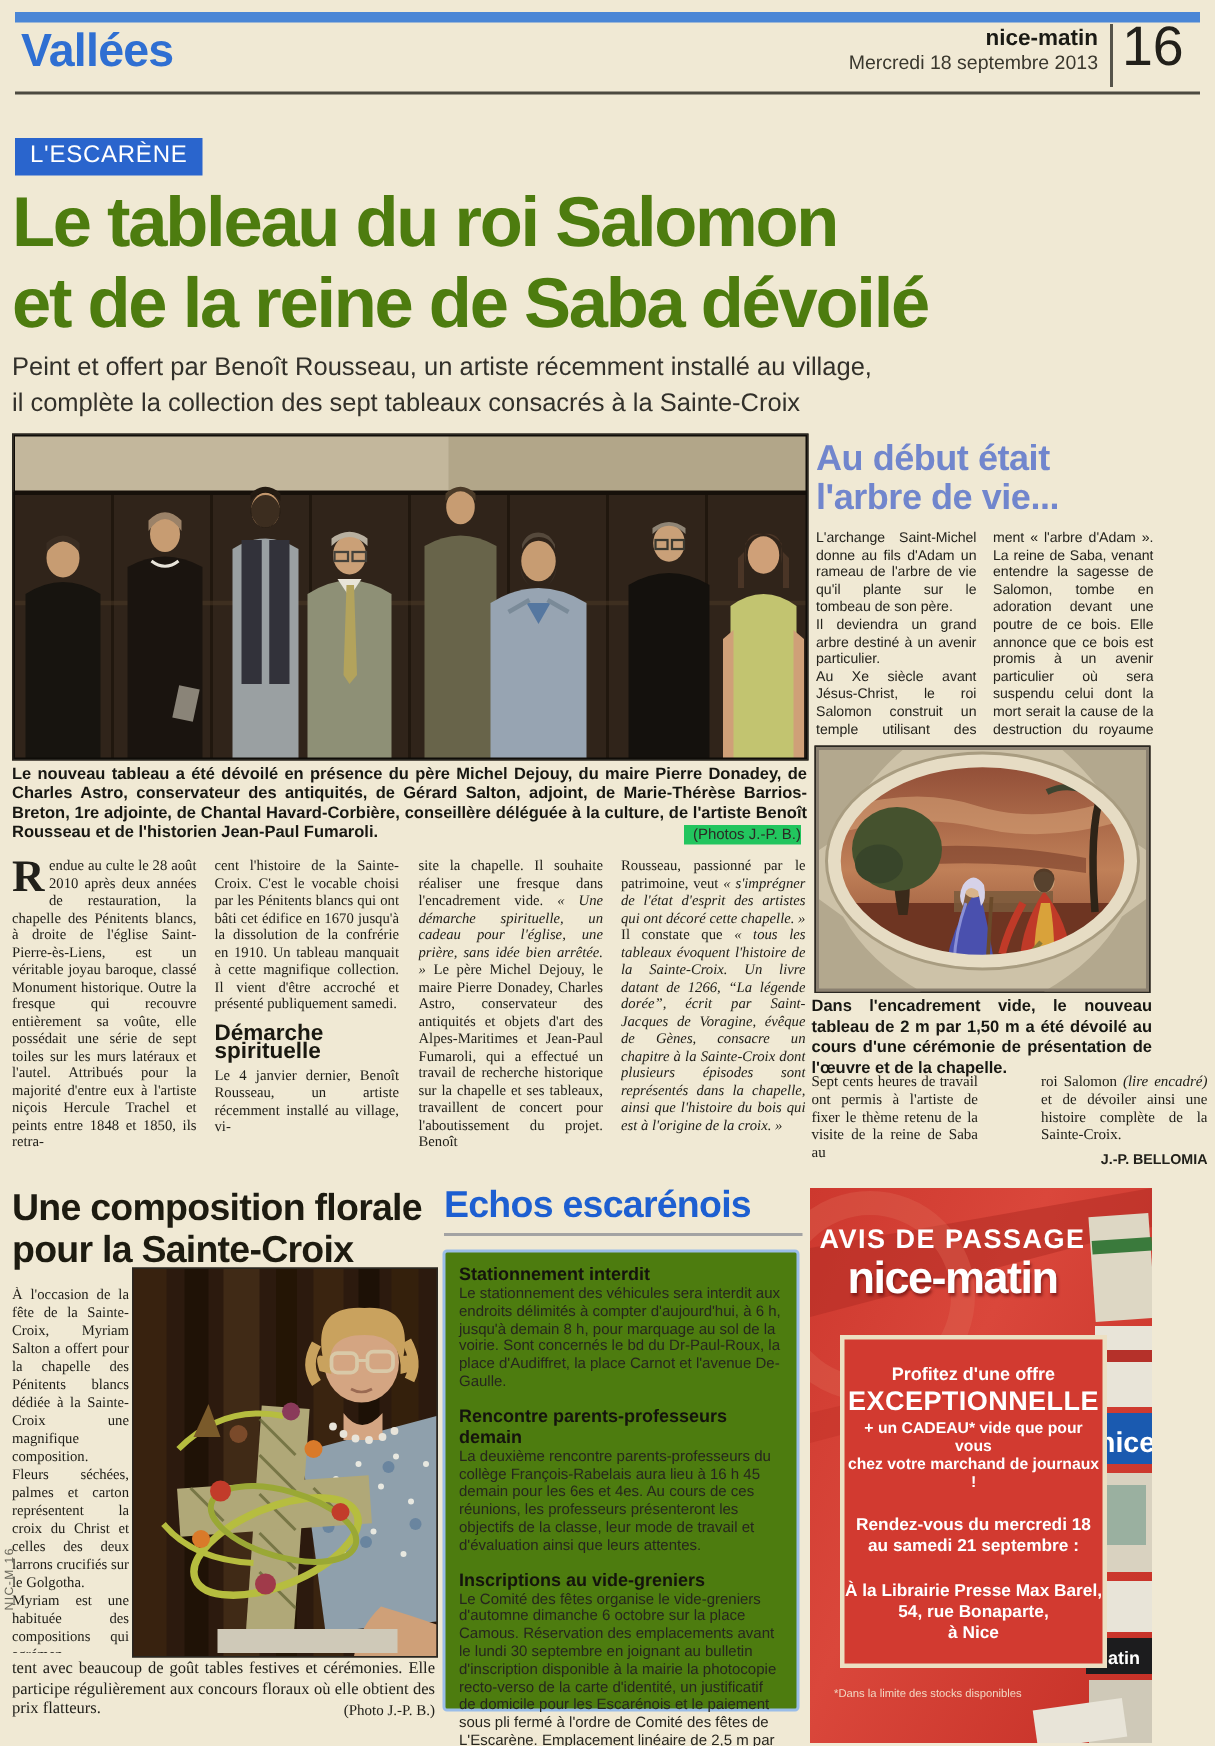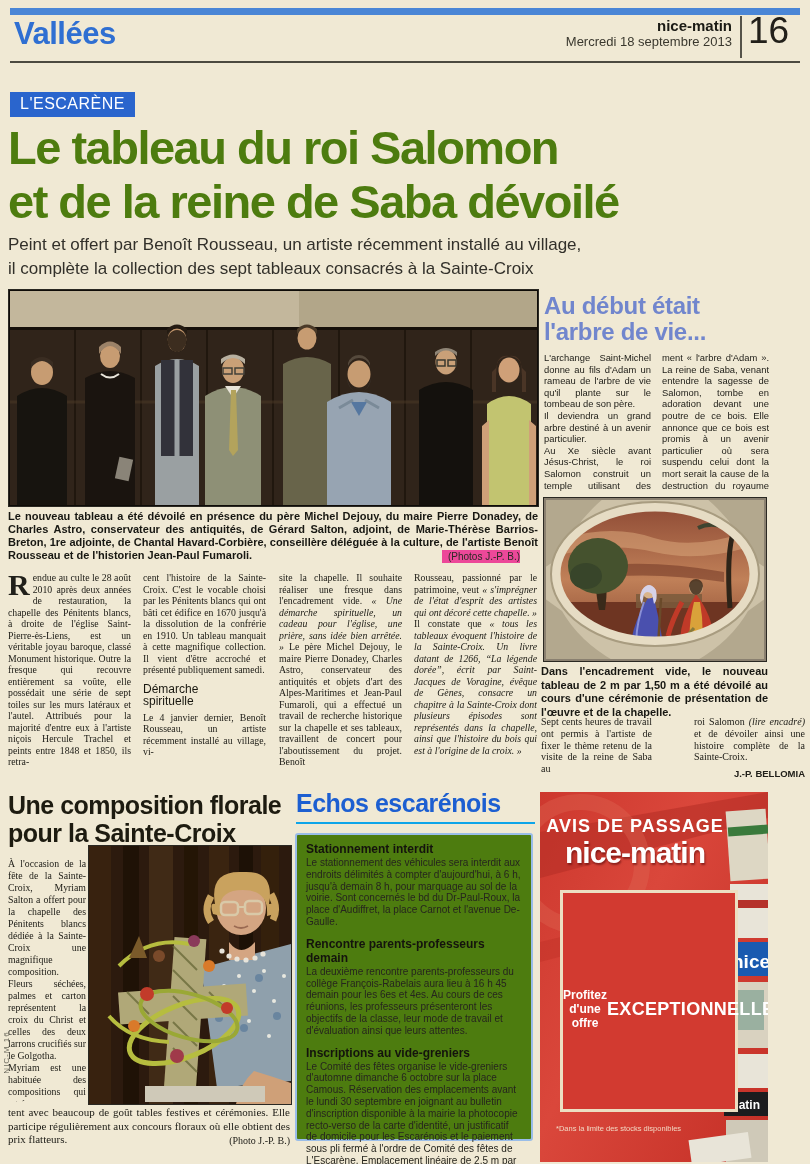--- a/index.html
+++ b/index.html
@@ -19,26 +19,26 @@
   .kicker{left:10px;top:92px;background:#2a65cd;color:#fff;font-size:16px;font-weight:normal;
           padding:3px 10px 4px;letter-spacing:0.5px;}
   .headline{left:8px;top:121px;width:750px;font-size:47px;line-height:54px;font-weight:bold;
             color:#4d7c0f;letter-spacing:-1.5px;}
   .subhead{left:8px;top:233px;width:660px;font-size:17px;line-height:24px;color:#32302a;font-weight:500;}
   
   .photo-frame{border:1px solid #2a2822;background:#2e2117;}
   .main-photo{left:8px;top:289px;width:529px;height:216px;}
   .caption{left:8px;top:510px;width:530px;font-size:11px;line-height:13px;font-weight:bold;
            color:#171712;text-align:justify;}
-  .caption .credit{position:absolute;right:18px;bottom:-1px;font-weight:normal;font-size:10px;color:#2a2a24;background:#ec4899;padding-left:6px;}
+  .caption .credit{position:absolute;right:4px;bottom:-1px;font-weight:normal;font-size:10px;color:#2a2a24;background:#22c55e;padding-left:6px;}
   
   .bodycol{top:572px;width:123px;height:218px;overflow:hidden;font-family:"Liberation Serif",serif;
            font-size:9.8px;line-height:11.5px;text-align:justify;color:#21201a;}
   .dropcap{float:left;font-size:30px;line-height:24px;font-weight:bold;margin:1px 3px 0 0;color:#21201a;}
-  .demarche{font-family:"Liberation Sans",sans-serif;font-weight:normal;font-size:12px;line-height:12.5px;
+  .demarche{font-family:"Liberation Sans",sans-serif;font-weight:bold;font-size:15px;line-height:12.5px;
             margin:7px 0 4px;color:#191810;}
   .q{font-style:italic;}
   
   .sb-title{left:544px;top:293px;width:226px;font-size:24px;line-height:26px;font-weight:bold;
             color:#7186cd;letter-spacing:-0.3px;}
   .sb-col{top:352px;width:107px;height:140px;overflow:hidden;font-size:9.4px;line-height:11.6px;
           color:#23221c;text-align:justify;white-space:pre-line;}
   .painting{left:543px;top:497px;width:222px;height:163px;}
   .sb-caption{left:541px;top:665px;width:227px;font-size:11px;line-height:13.5px;font-weight:bold;
               color:#171712;text-align:justify;}
@@ -50,35 +50,35 @@
   .floral-headline{left:8px;top:791px;width:288px;font-size:25px;line-height:28px;font-weight:bold;
                    color:#1d1b10;letter-spacing:-0.5px;}
   .floral-col{left:8px;top:858px;width:78px;height:244px;overflow:hidden;font-family:"Liberation Serif",serif;
               font-size:9.8px;line-height:12px;text-align:justify;color:#21201a;white-space:pre-line;}
   .floral-photo{left:88px;top:845px;width:202px;height:258px;}
   .floral-bottom{left:8px;top:1106px;width:282px;font-family:"Liberation Serif",serif;font-size:11px;
                  line-height:13.5px;text-align:justify;color:#21201a;}
   .floral-credit{position:absolute;right:0;bottom:-1px;font-size:10px;background:#f0e9d4;padding-left:6px;}
   
   .echos-title{left:296px;top:789px;width:239px;font-size:25px;font-weight:bold;color:#1d5fd1;
-               letter-spacing:-0.5px;border-bottom:2px solid #0ea5e9;padding-bottom:4px;}
+               letter-spacing:-0.5px;border-bottom:2px solid #a3a3a3;padding-bottom:4px;}
   .echos-box{left:295px;top:833px;width:238px;height:308px;border:2px solid #9abde8;border-radius:3px;
              box-sizing:border-box;padding:7px 9px;background:#4d7c0f;}
   .echos-item{margin-bottom:9px;}
   .echos-item h3{margin:0 0 1px;font-size:12px;color:#14130d;}
   .echos-item p{margin:0;font-size:10px;line-height:11.8px;color:#26251e;}
   
   .ad{left:540px;top:792px;width:228px;height:370px;background:linear-gradient(115deg,#cd382e 0%,#da473b 40%,#c42f26 100%);overflow:hidden;}
   .ad-avis{position:absolute;left:0px;top:24px;width:190px;text-align:center;color:#fff;
            font-size:18px;font-weight:bold;letter-spacing:1px;}
   .ad-logo{position:absolute;left:0px;top:44px;width:190px;text-align:center;color:#fff;
            font-size:30px;font-weight:bold;letter-spacing:-1px;text-shadow:1px 2px 2px rgba(90,10,10,.6);}
   .ad-box{position:absolute;left:20px;top:98px;width:178px;height:222px;border:3px solid #ecdfc2;
           box-sizing:border-box;background:#d23a30;color:#fff;text-align:center;
-          display:flex;align-items:center;padding-top:16px;}
+          display:flex;flex-direction:column;align-items:center;padding-top:16px;}
   .ad-box .l1{font-size:12px;font-weight:bold;}
   .ad-box .l2{font-size:18px;font-weight:bold;letter-spacing:0.3px;margin:1px 0;}
   .ad-box .l3,.ad-box .l4{font-size:10.5px;font-weight:bold;}
   .ad-box .dates{margin-top:16px;font-size:11.5px;font-weight:bold;line-height:14px;}
   .ad-box .addr{margin-top:16px;font-size:11.5px;font-weight:bold;line-height:14px;}
   .ad-footnote{position:absolute;left:16px;top:332px;font-size:7.5px;color:#f2d7c2;}
   
   .edge-label{left:-34px;top:1048px;width:80px;text-align:center;transform:rotate(-90deg);
               font-size:8px;color:#6a685c;letter-spacing:1px;}
 </style>

